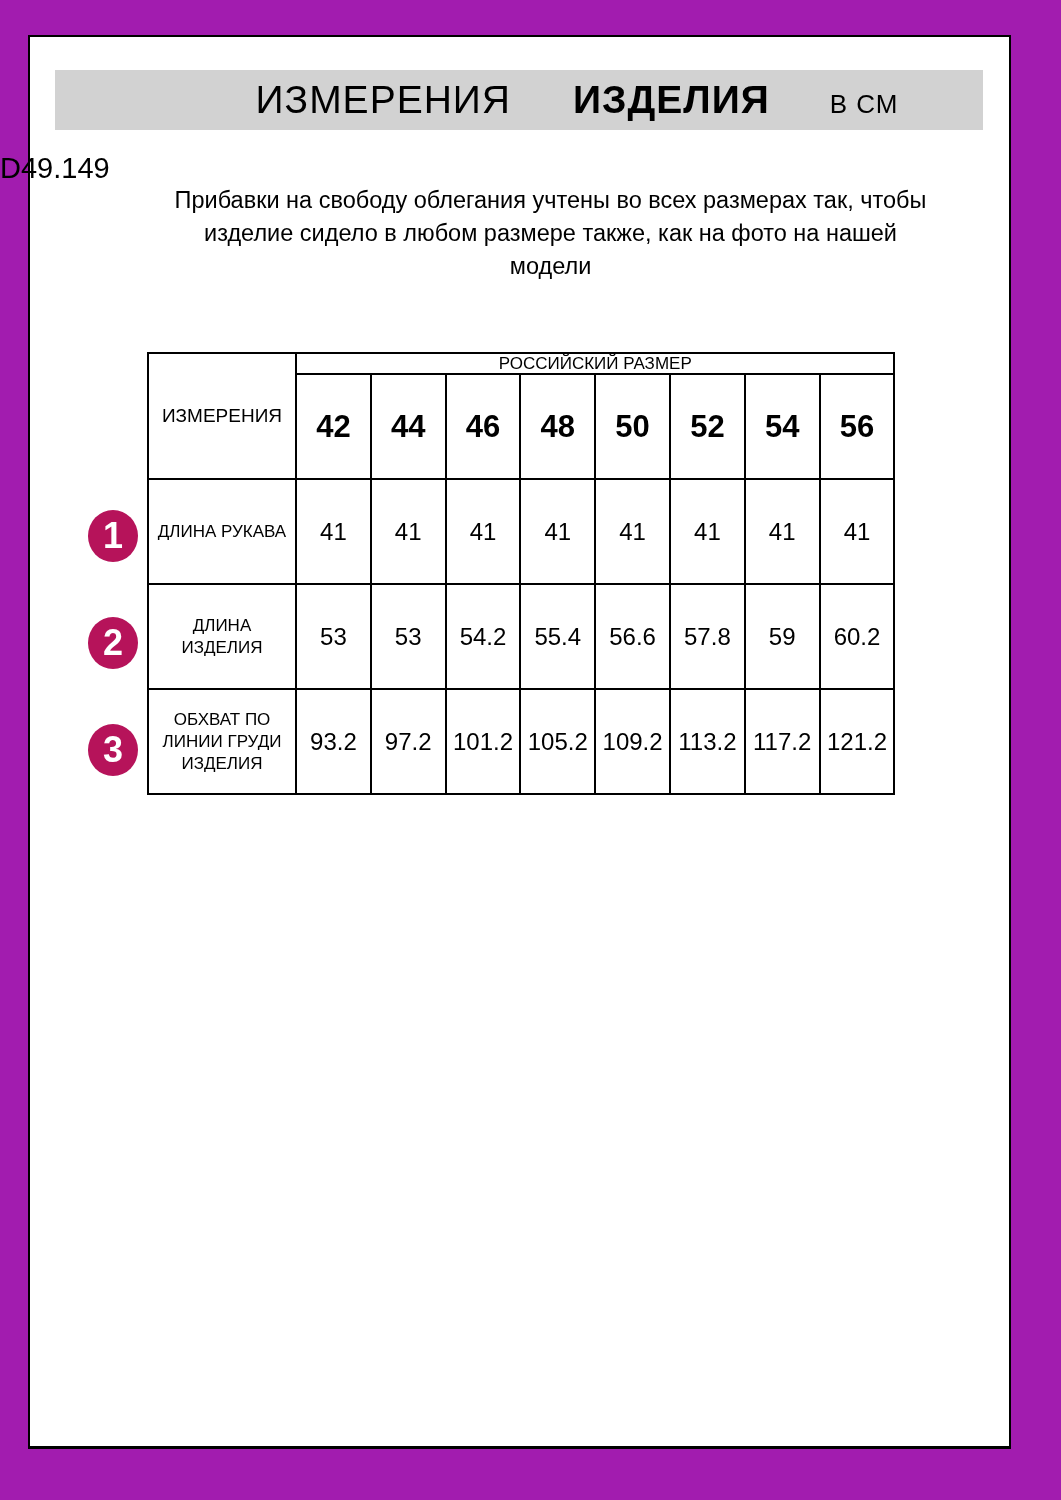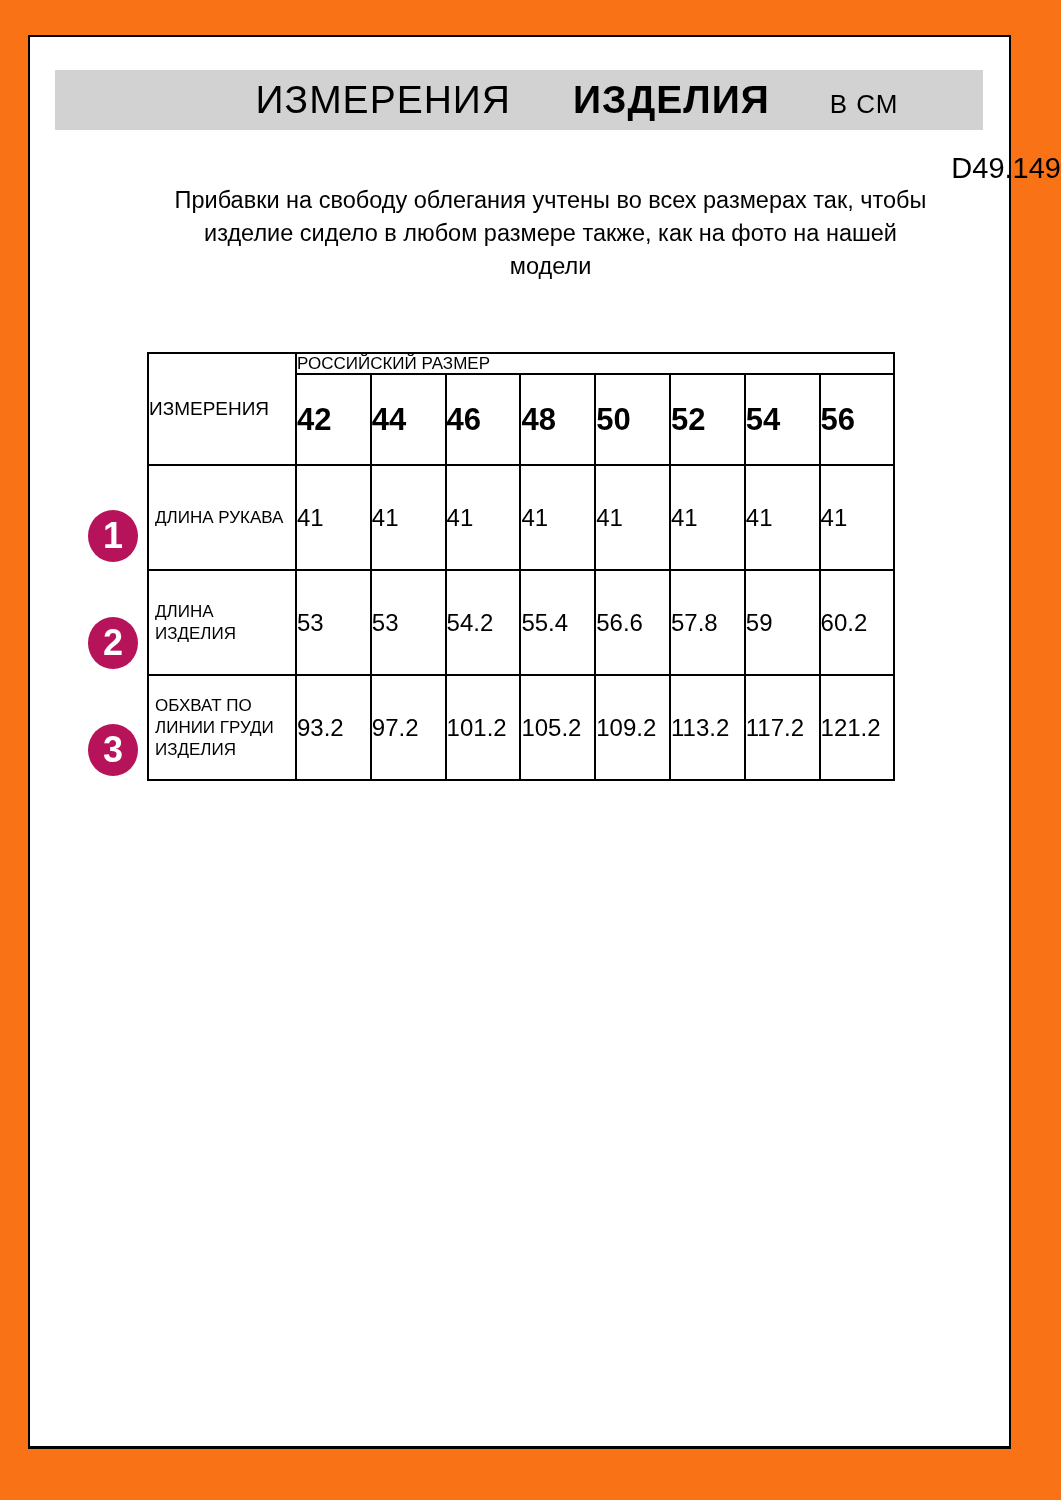--- a/index.html
+++ b/index.html
@@ -10,21 +10,21 @@
   * { margin: 0; padding: 0; box-sizing: border-box; }
   html, body { background: #ffffff; }
   body {
     font-family: "Liberation Sans", "DejaVu Sans", sans-serif;
     color: #000;
   }
   .page {
     position: relative;
     width: 1061px;
     height: 1500px;
-    background: #f97316;
+    background: #a21caf;
     overflow: hidden;
   }
   .frame {
     position: absolute;
     left: 28px; top: 35px;
     width: 983px; height: 1414px;
     border: 2px solid var(--line);
     border-bottom-width: 3px;
     background: #ffffff;
   }
@@ -57,21 +57,21 @@
   .t-units {
     font-size: 26px;
     font-weight: 400;
     margin-left: 60px;
     letter-spacing: 1px;
   }
   .model-code {
     position: absolute;
     left: 0; top: 152px;
     width: 1061px;
-    text-align: right;
+    text-align: left;
     font-size: 29px;
     font-weight: 400;
   }
   .intro {
     position: absolute;
     left: 0; top: 184px;
     width: 1061px;
     text-align: center;
     font-size: 23.5px;
     line-height: 33px;
@@ -80,39 +80,39 @@
   }
   .size-table {
     position: absolute;
     left: 147px; top: 352px;
     border-collapse: collapse;
     table-layout: fixed;
     width: 747px;
   }
   .size-table td {
     border: 2px solid var(--line);
-    text-align: left;
+    text-align: center;
     vertical-align: middle;
     background: #ffffff;
     overflow: hidden;
   }
   .col-label { width: 148px; }
   .col-size  { width: 74.8px; }
   .r-syshdr td { height: 20px; }
   .c-syshdr {
     font-size: 17px;
     line-height: 19px;
     font-weight: 400;
     padding: 0;
   }
   .c-corner {
     font-size: 19px;
     font-weight: 400;
   }
-  .r-sizes td { height: 91px; }
+  .r-sizes td { height: 105px; }
   .c-size {
     font-size: 31px;
     font-weight: 700;
   }
   .r-data td { height: 105px; }
   .c-rowlabel {
     font-size: 17px;
     line-height: 22px;
     font-weight: 400;
     padding: 12px 6px;

